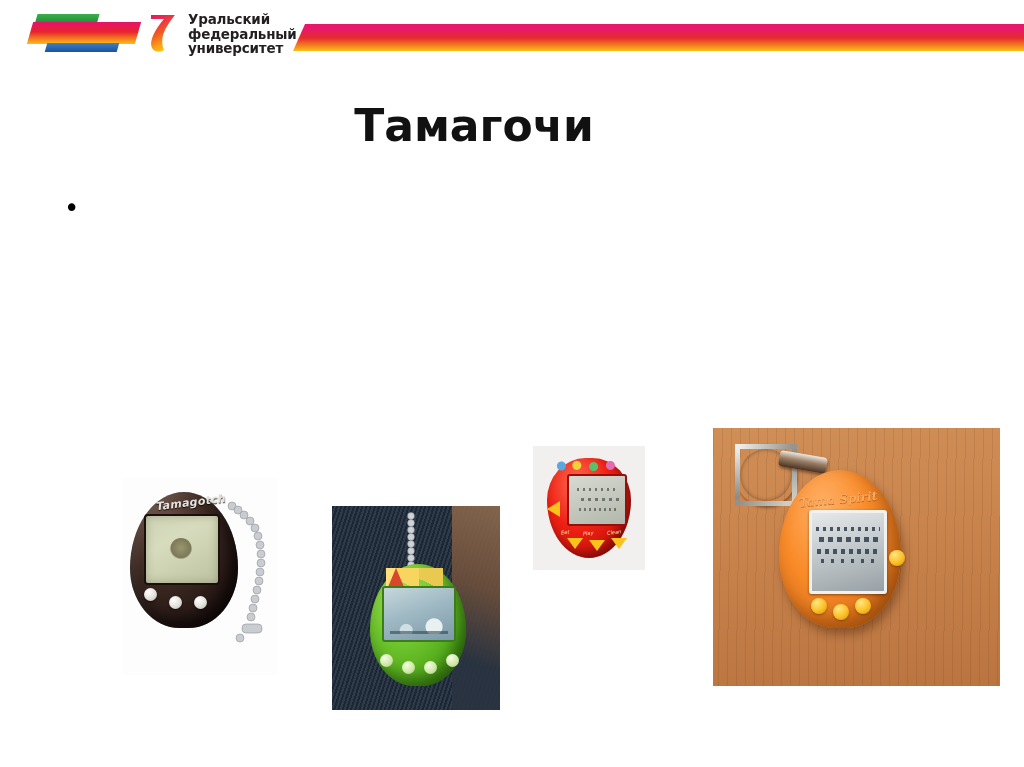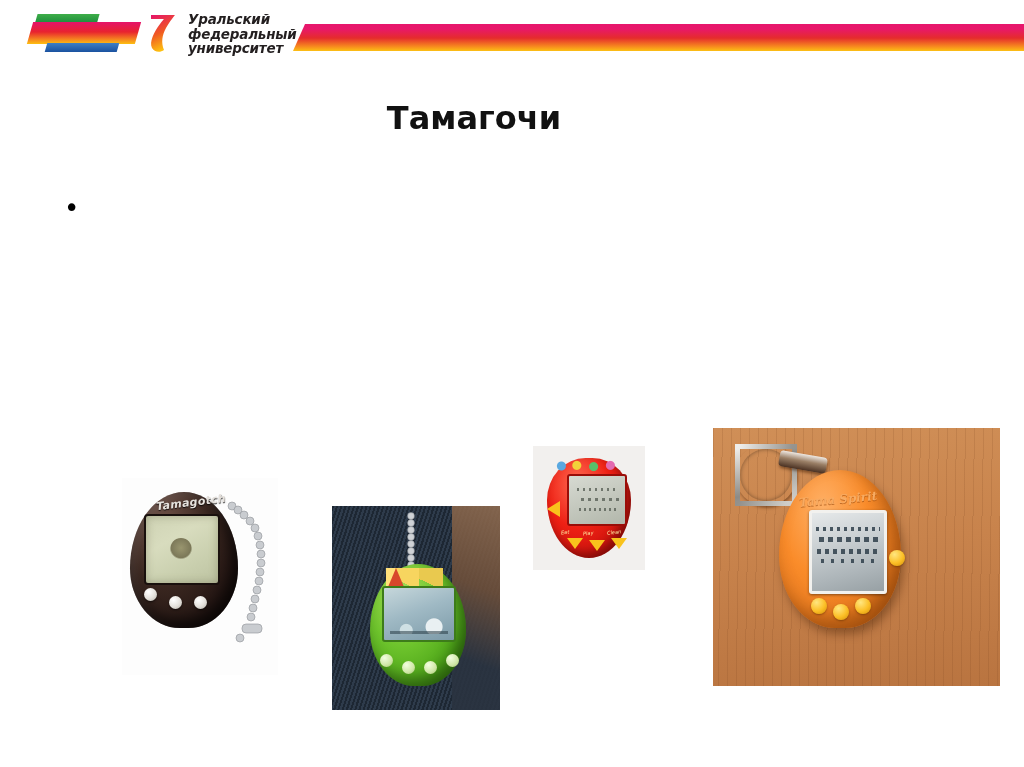--- a/index.html
+++ b/index.html
@@ -13,21 +13,21 @@
     position: relative;
     overflow: hidden;
     font-family: "Liberation Sans", sans-serif;
     color: #000000;
   }
 
   
   #slide-header {
     position: absolute;
     left: 0; top: 0;
-    width: 1024px; height: 68px; font-style: italic;
+    width: 1024px; height: 68px;
   }
 
   
   #urfu-bars {
     position: absolute;
     left: 22px; top: 12px;
     width: 120px; height: 44px;
   }
   .bar {
     position: absolute;
@@ -78,21 +78,21 @@
   }
 
   
   #page-title {
     position: absolute;
     left: 0; top: 72px;
     width: 948px;
     text-align: center;
     font-family: "DejaVu Sans", sans-serif;
     font-weight: 700;
-    font-size: 32px;
+    font-size: 44px;
     line-height: 50px;
     color: #111111;
   }
 
   
   #body-list {
     position: absolute;
     left: 46px; top: 186px;
     width: 920px;
     margin: 0;

